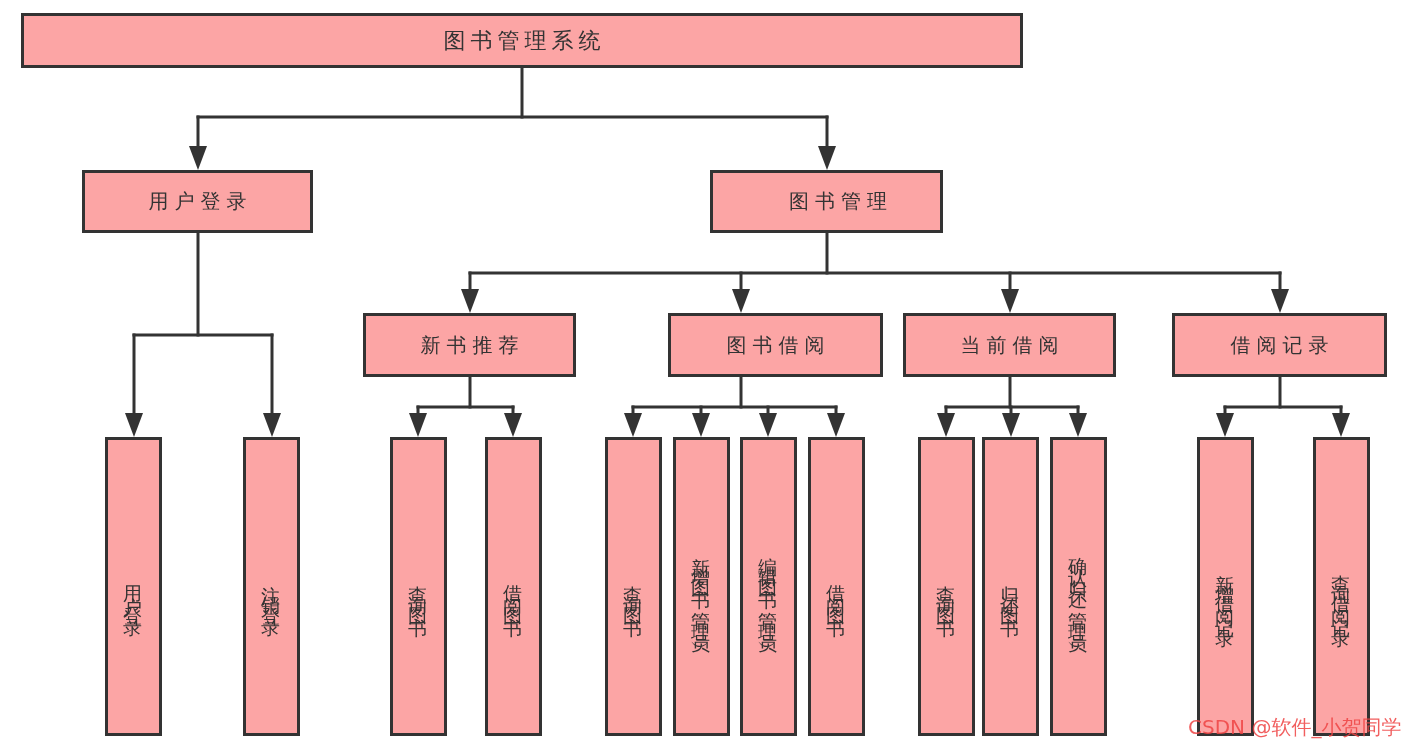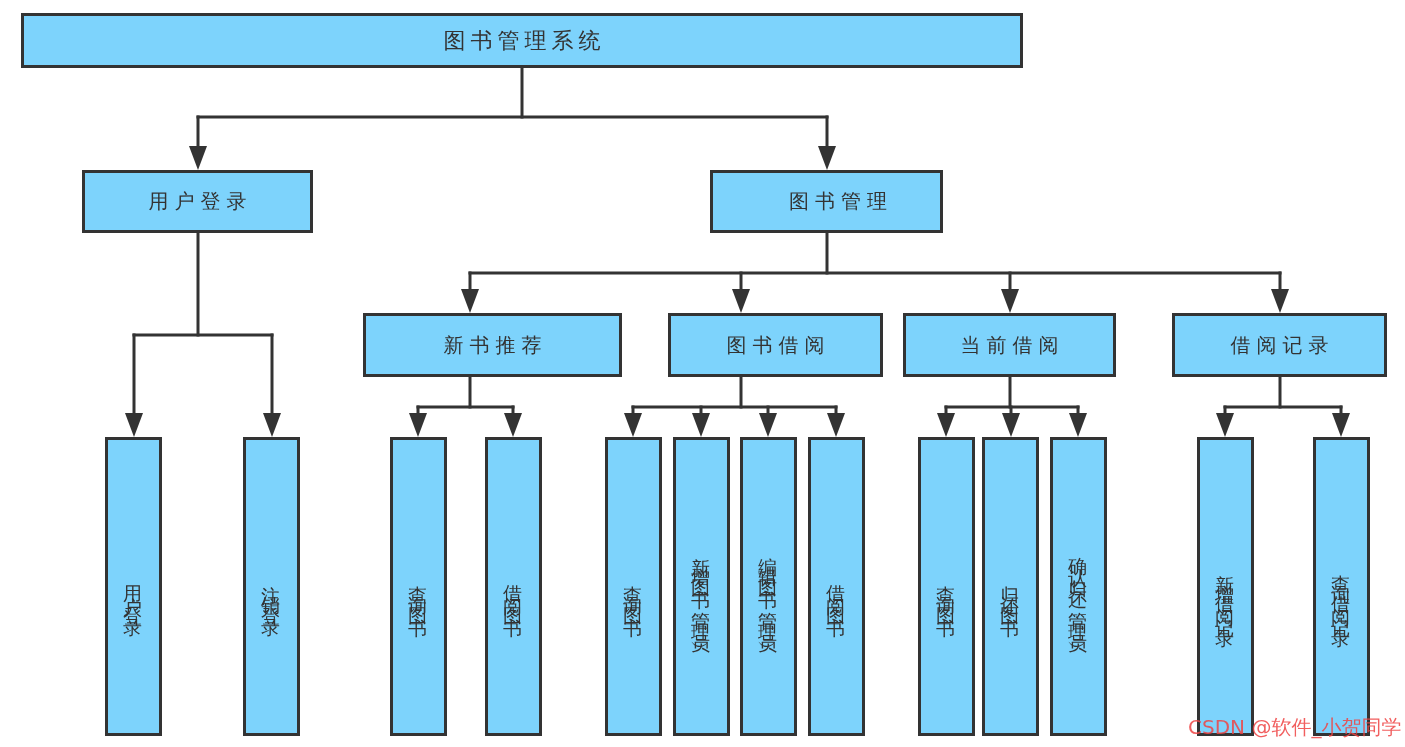--- a/index.html
+++ b/index.html
@@ -15,21 +15,21 @@
   }
   .connectors {
     position: absolute;
     left: 0; top: 0;
     width: 1405px; height: 747px;
     pointer-events: none;
   }
   .box {
     position: absolute;
     border: 3px solid #333333;
-    background: #7dd3fc;
+    background: #fca5a5;
     display: flex;
     align-items: center;
     justify-content: center;
     color: #333333;
   }
   .hlabel {
     font-size: 20px;
     letter-spacing: 6px;
     padding-left: 6px;
     white-space: nowrap;
@@ -43,21 +43,21 @@
     writing-mode: vertical-rl;
     font-size: 19px;
     letter-spacing: 11px;
     padding-top: 10px;
     white-space: nowrap;
   }
   
   .n-root            { left: 21px;   top: 13px;  width: 1002px; height: 55px; }
   .n-user-login-grp  { left: 82px;   top: 170px; width: 231px;  height: 63px; }
   .n-book-mgmt       { left: 710px;  top: 170px; width: 233px;  height: 63px; padding-left: 23px; }
-  .n-new-book-rec    { left: 363px;  top: 313px; width: 259px;  height: 64px; justify-content: center; }
+  .n-new-book-rec    { left: 363px;  top: 313px; width: 213px;  height: 64px; justify-content: center; }
   .n-book-borrow     { left: 668px;  top: 313px; width: 215px;  height: 64px; }
   .n-current-borrow  { left: 903px;  top: 313px; width: 213px;  height: 64px; }
   .n-borrow-records  { left: 1172px; top: 313px; width: 215px;  height: 64px; }
   .tall { top: 437px; width: 57px; height: 299px; }
   .n-user-login   { left: 105px; }
   .n-logout       { left: 243px; }
   .n-nbr-query    { left: 390px; }
   .n-nbr-borrow   { left: 485px; }
   .n-bb-query     { left: 605px; }
   .n-bb-add       { left: 673px; }

